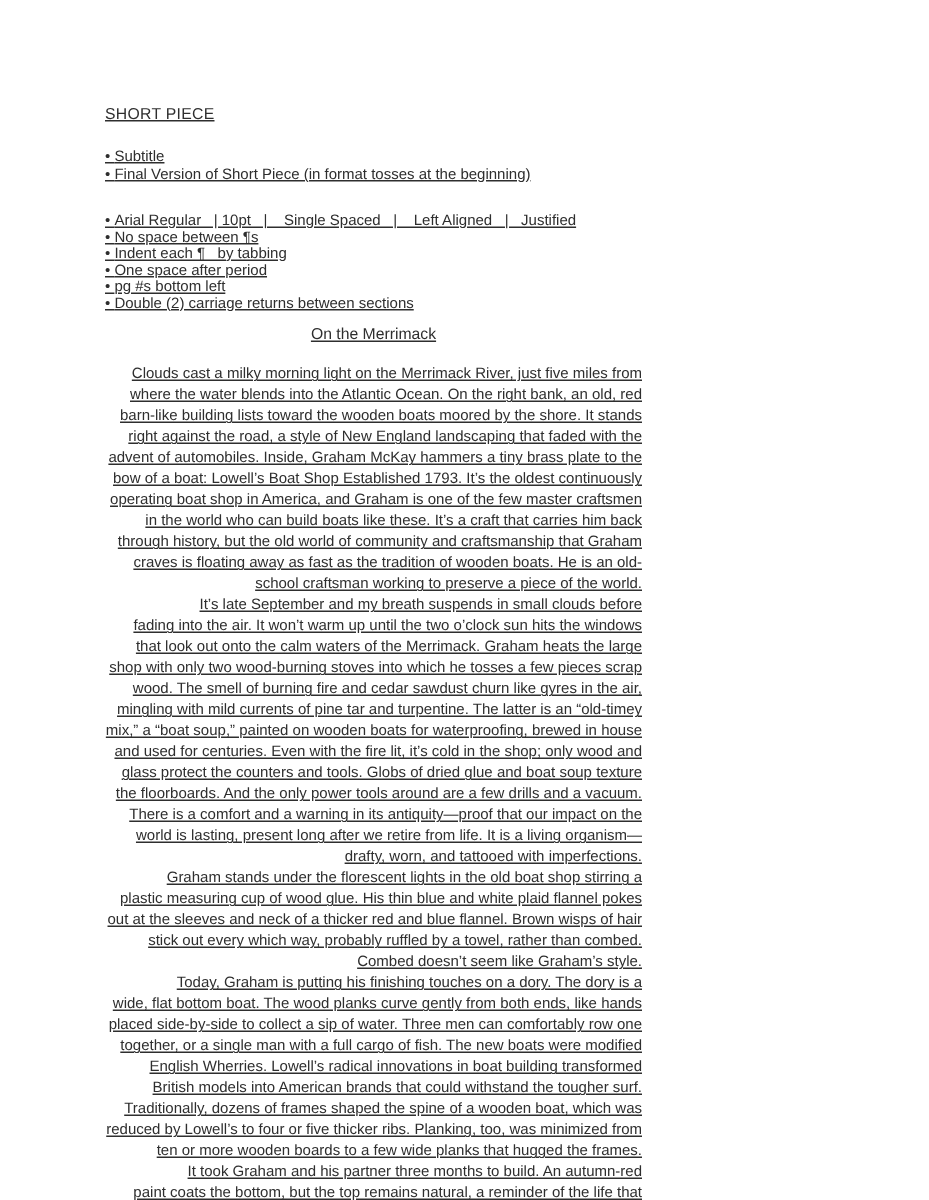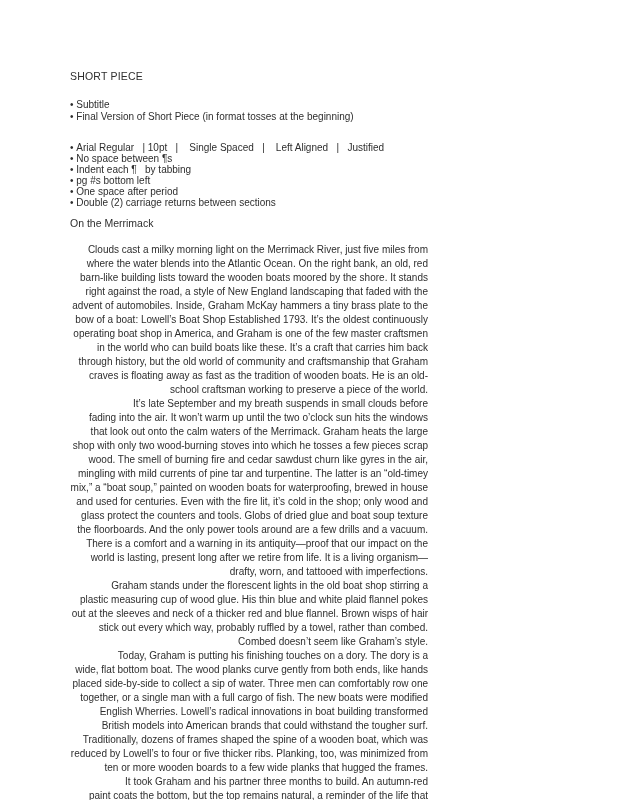--- a/index.html
+++ b/index.html
@@ -10,20 +10,21 @@
   .page {
     position: relative;
     width: 489px;
     height: 800px;
     background: #ffffff;
     box-sizing: border-box;
     padding: 70px 61px 0 70px;
     color: #2e2e2e;
     font-family: "Liberation Sans", "DejaVu Sans", sans-serif;
     overflow: hidden;
+    text-decoration: underline;
   }
   .doc-header {
     font-size: 10.5px;
     line-height: 13px;
     letter-spacing: 0.2px;
     margin: 0 0 16px 0;
   }
   ul.blist {
     list-style: none;
     margin: 0;
@@ -50,21 +51,21 @@
     letter-spacing: 0.4px;
     margin: 0 0 14px 0;
   }
   ul.fmt {
     line-height: 10.9px;
     margin-bottom: 8px;
   }
   .doc-title {
     font-size: 10.5px;
     line-height: 14px;
-    text-align: left;
+    text-align: center;
     margin: 0 0 13px 0;
   }
   .body-text p {
     font-size: 10px;
     line-height: 14px;
     margin: 0;
     text-align: right;
   }
   .body-text p.ind {
     text-indent: 37px;
@@ -80,22 +81,22 @@
   <ul class="blist meta">
     <li><span class="btxt">Subtitle</span></li>
     <li><span class="btxt">Final Version of Short Piece (in format tosses at the beginning)</span></li>
   </ul>
 
 
   <ul class="blist fmt">
     <li><span class="btxt">Arial Regular   | 10pt   |    Single Spaced   |    Left Aligned   |   Justified</span></li>
     <li><span class="btxt">No space between ¶s</span></li>
     <li><span class="btxt">Indent each ¶   by tabbing</span></li>
+    <li><span class="btxt">One space after period</span></li>
     <li><span class="btxt">pg #s bottom left</span></li>
-    <li><span class="btxt">One space after period</span></li>
     <li><span class="btxt">Double (2) carriage returns between sections</span></li>
   </ul>
 
   <div class="doc-title">On the Merrimack</div>
 
   <div class="body-text">
     <p>Clouds cast a milky morning light on the Merrimack River, just five miles from where the water blends into the Atlantic Ocean. On the right bank, an old, red barn-like building lists toward the wooden boats moored by the shore. It stands right against the road, a style of New England landscaping that faded with the advent of automobiles. Inside, Graham McKay hammers a tiny brass plate to the bow of a boat: Lowell’s Boat Shop Established 1793. It’s the oldest continuously operating boat shop in America, and Graham is one of the few master craftsmen in the world who can build boats like these. It’s a craft that carries him back through history, but the old world of community and craftsmanship that Graham craves is floating away as fast as the tradition of wooden boats. He is an old-school craftsman working to preserve a piece of the world.</p>
     <p class="ind">It’s late September and my breath suspends in small clouds before fading into the air. It won’t warm up until the two o’clock sun hits the windows that look out onto the calm waters of the Merrimack. Graham heats the large shop with only two wood-burning stoves into which he tosses a few pieces scrap wood. The smell of burning fire and cedar sawdust churn like gyres in the air, mingling with mild currents of pine tar and turpentine. The latter is an “old-timey mix,” a “boat soup,” painted on wooden boats for waterproofing, brewed in house and used for centuries. Even with the fire lit, it’s cold in the shop; only wood and glass protect the counters and tools. Globs of dried glue and boat soup texture the floorboards. And the only power tools around are a few drills and a vacuum. There is a comfort and a warning in its antiquity—proof that our impact on the world is lasting, present long after we retire from life. It is a living organism—drafty, worn, and tattooed with imperfections.</p>
     <p class="ind">Graham stands under the florescent lights in the old boat shop stirring a plastic measuring cup of wood glue. His thin blue and white plaid flannel pokes out at the sleeves and neck of a thicker red and blue flannel. Brown wisps of hair stick out every which way, probably ruffled by a towel, rather than combed. Combed doesn’t seem like Graham’s style.</p>
     <p class="ind">Today, Graham is putting his finishing touches on a dory. The dory is a wide, flat bottom boat. The wood planks curve gently from both ends, like hands placed side-by-side to collect a sip of water. Three men can comfortably row one together, or a single man with a full cargo of fish. The new boats were modified English Wherries. Lowell’s radical innovations in boat building transformed British models into American brands that could withstand the tougher surf. Traditionally, dozens of frames shaped the spine of a wooden boat, which was reduced by Lowell’s to four or five thicker ribs. Planking, too, was minimized from ten or more wooden boards to a few wide planks that hugged the frames.</p>

